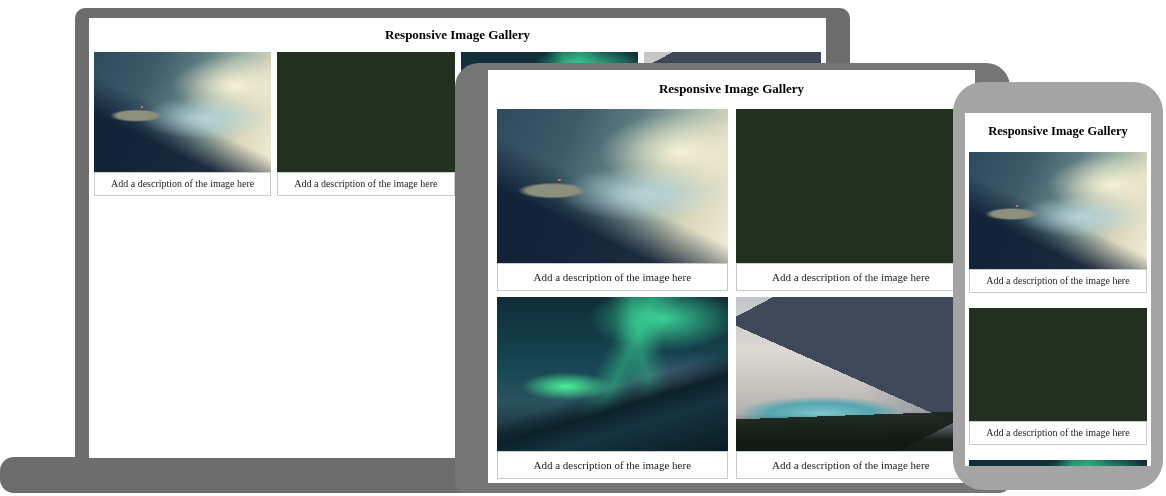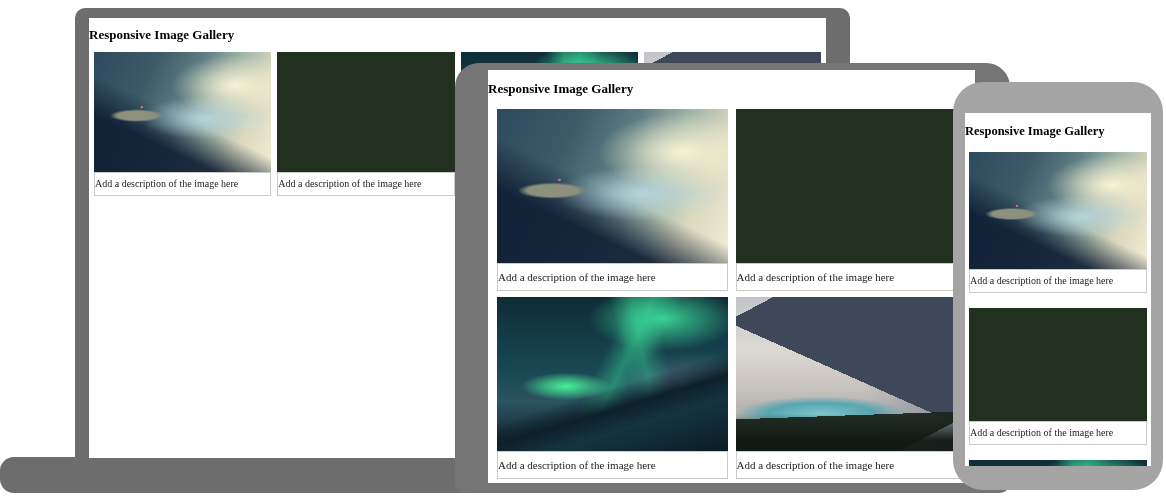--- a/index.html
+++ b/index.html
@@ -3,27 +3,27 @@
 <meta charset="utf-8">
 <style>
   html,body{margin:0;padding:0;background:#ffffff;}
   body{
     width:1166px;height:496px;position:relative;overflow:hidden;
     font-family:"Liberation Serif","DejaVu Serif",serif;
   }
 
   
   .g-title{
-    text-align:left;font-weight:bold;color:#000;
+    text-align:center;font-weight:bold;color:#000;
     font-family:"Liberation Serif","DejaVu Serif",serif;
   }
   .card{background:#fff;}
   .photo{width:100%;display:block;background-color:#3a4a52;}
   .caption{
-    border:1px solid #cbcbcb;text-align:left;color:#222;
+    border:1px solid #cbcbcb;text-align:center;color:#222;
     font-family:"Liberation Serif","DejaVu Serif",serif;
     overflow:hidden;white-space:nowrap;
   }
 
   
   .ph-fjord{
     background-color:#46606a;
     background-image:
       radial-gradient(circle 2px at 27% 46%, #d06a7a 0 60%, rgba(0,0,0,0) 70%),
       radial-gradient(ellipse 20% 7% at 24% 53%, #8d907c 0 55%, rgba(141,144,124,0) 75%),

